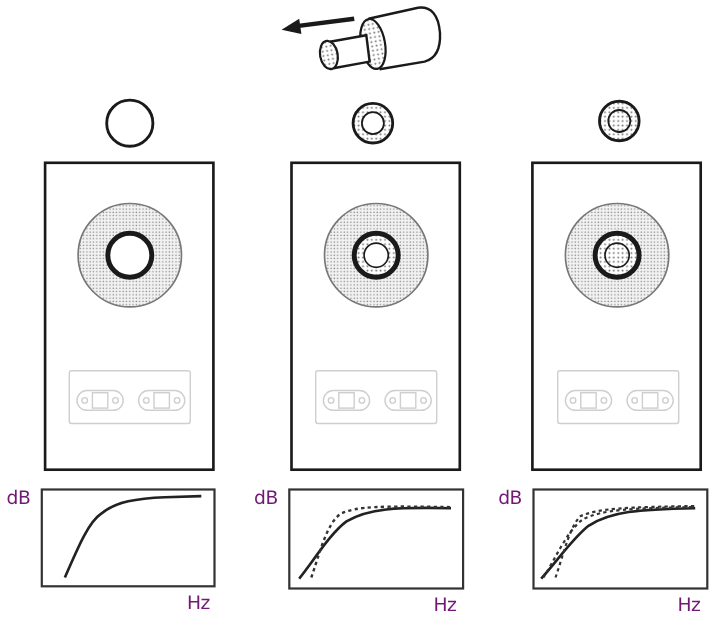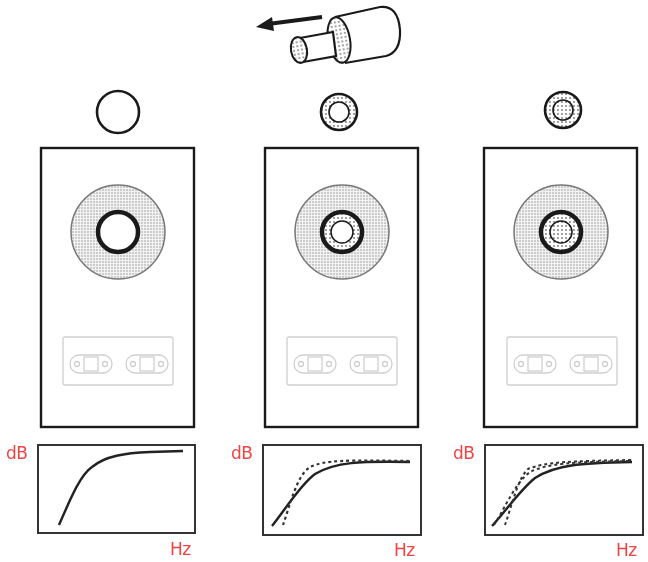--- a/index.html
+++ b/index.html
@@ -1,18 +1,18 @@
 <!DOCTYPE html>
 <html><head>
 <meta charset="utf-8">
 <style>
   html, body { margin:0; padding:0; background:#ffffff; }
   body { width:648px; height:562px; position:relative; overflow:hidden; font-family:"DejaVu Sans", sans-serif; }
   svg { position:absolute; left:0; top:0; }
-  .lbl { position:absolute; font-family:"DejaVu Sans", sans-serif; color:#ef4444; font-size:17px; line-height:18px; letter-spacing:-0.5px; }
+  .lbl { position:absolute; font-family:"DejaVu Sans", sans-serif; color:#701a75; font-size:17px; line-height:18px; letter-spacing:-0.5px; }
 </style>
 </head>
 <body>
 
 <svg width="648" height="562" viewBox="0 0 648 562">
   <defs>
     <pattern id="stip" width="3" height="3" patternUnits="userSpaceOnUse">
       <rect width="3" height="3" fill="#f2f2f2"></rect>
       <circle cx="1" cy="1" r="0.7" fill="#8a8a8a"></circle>
     </pattern>

